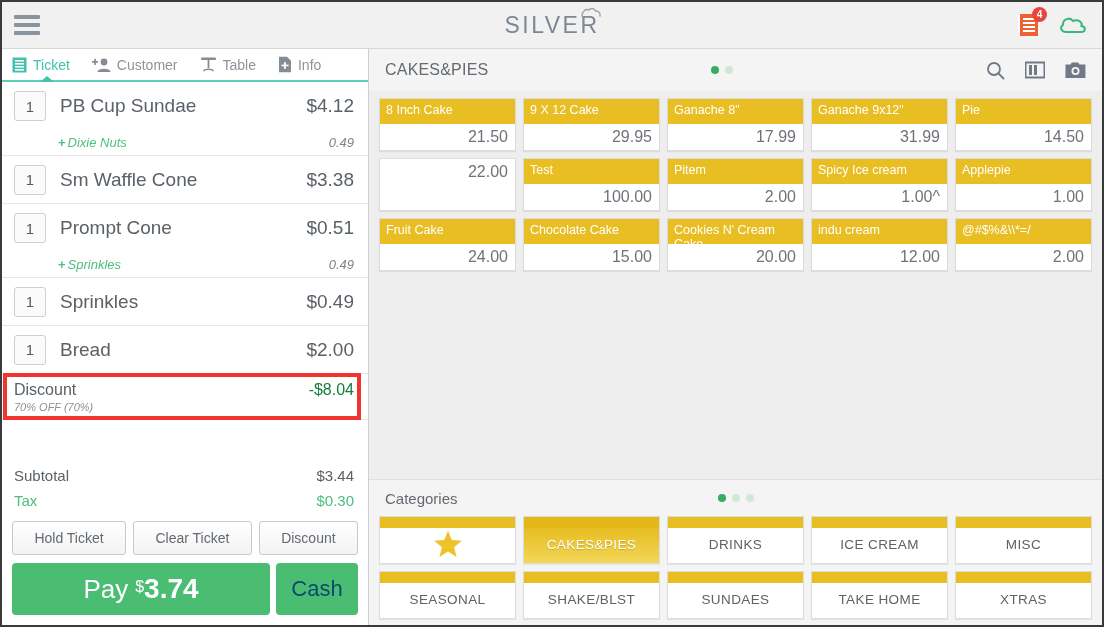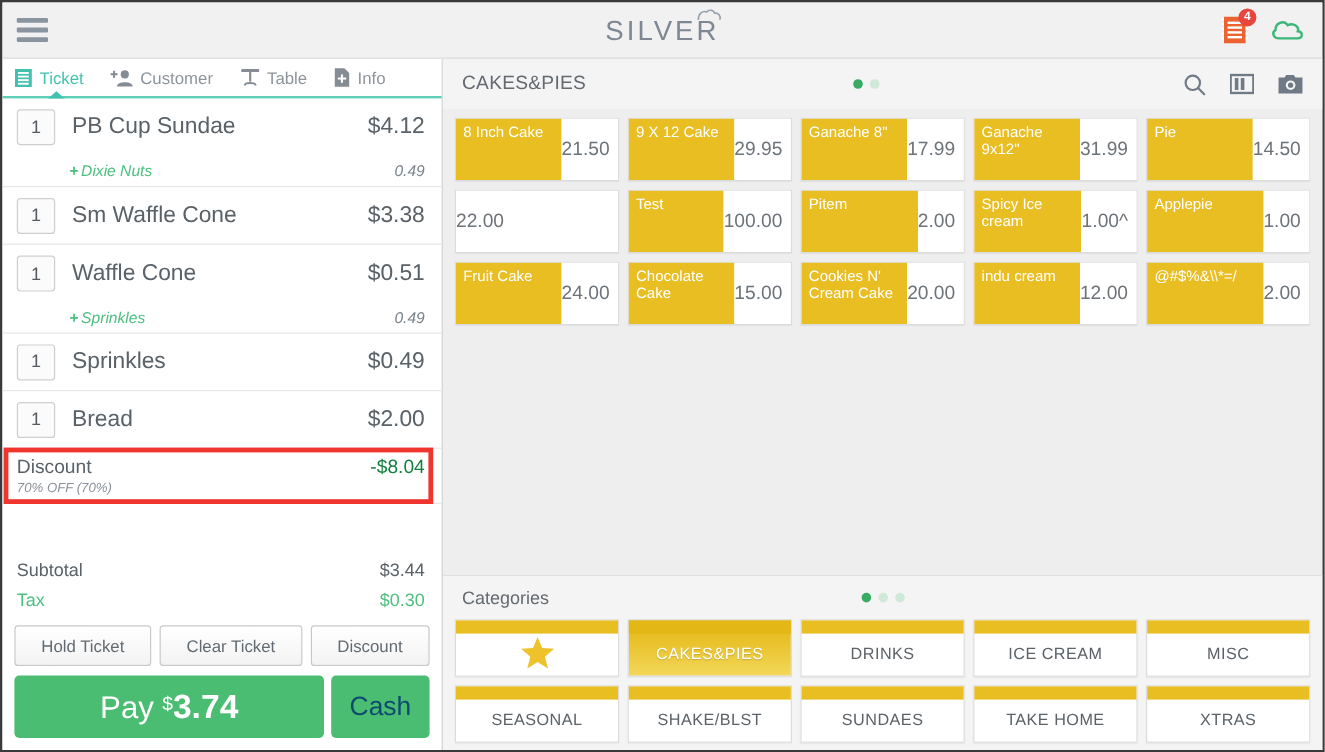--- a/index.html
+++ b/index.html
@@ -369,21 +369,21 @@
     grid-template-columns: repeat(5, 1fr);
     gap: 7px;
     flex: 0 0 auto;
   }
   .prod-tile {
     height: 53px;
     background: #fff;
     border: 1px solid #dcdcdc;
     box-sizing: border-box;
     display: flex;
-    flex-direction: row;
+    flex-direction: column;
     cursor: pointer;
     box-shadow: 0 1px 1px rgba(0,0,0,0.07);
   }
   .prod-top {
     flex: 1 1 auto;
     background: #e9be23;
     padding: 4px 6px 0 6px;
     color: #ffffff;
     font-size: 12.5px;
     line-height: 14px;
@@ -573,21 +573,21 @@
         </div>
 
         <div class="line-item">
           <div class="qty-box">1</div>
           <div class="item-name">Sm Waffle Cone</div>
           <div class="item-price">$3.38</div>
         </div>
 
         <div class="line-item no-border">
           <div class="qty-box">1</div>
-          <div class="item-name">Waffle Cone</div>
+          <div class="item-name">Prompt Cone</div>
           <div class="item-price">$0.51</div>
         </div>
         <div class="modifier-row">
           <div class="modifier-name"><span class="plus">+</span><span>Sprinkles</span></div>
           <div class="modifier-price">0.49</div>
         </div>
 
         <div class="line-item">
           <div class="qty-box">1</div>
           <div class="item-name">Sprinkles</div>

